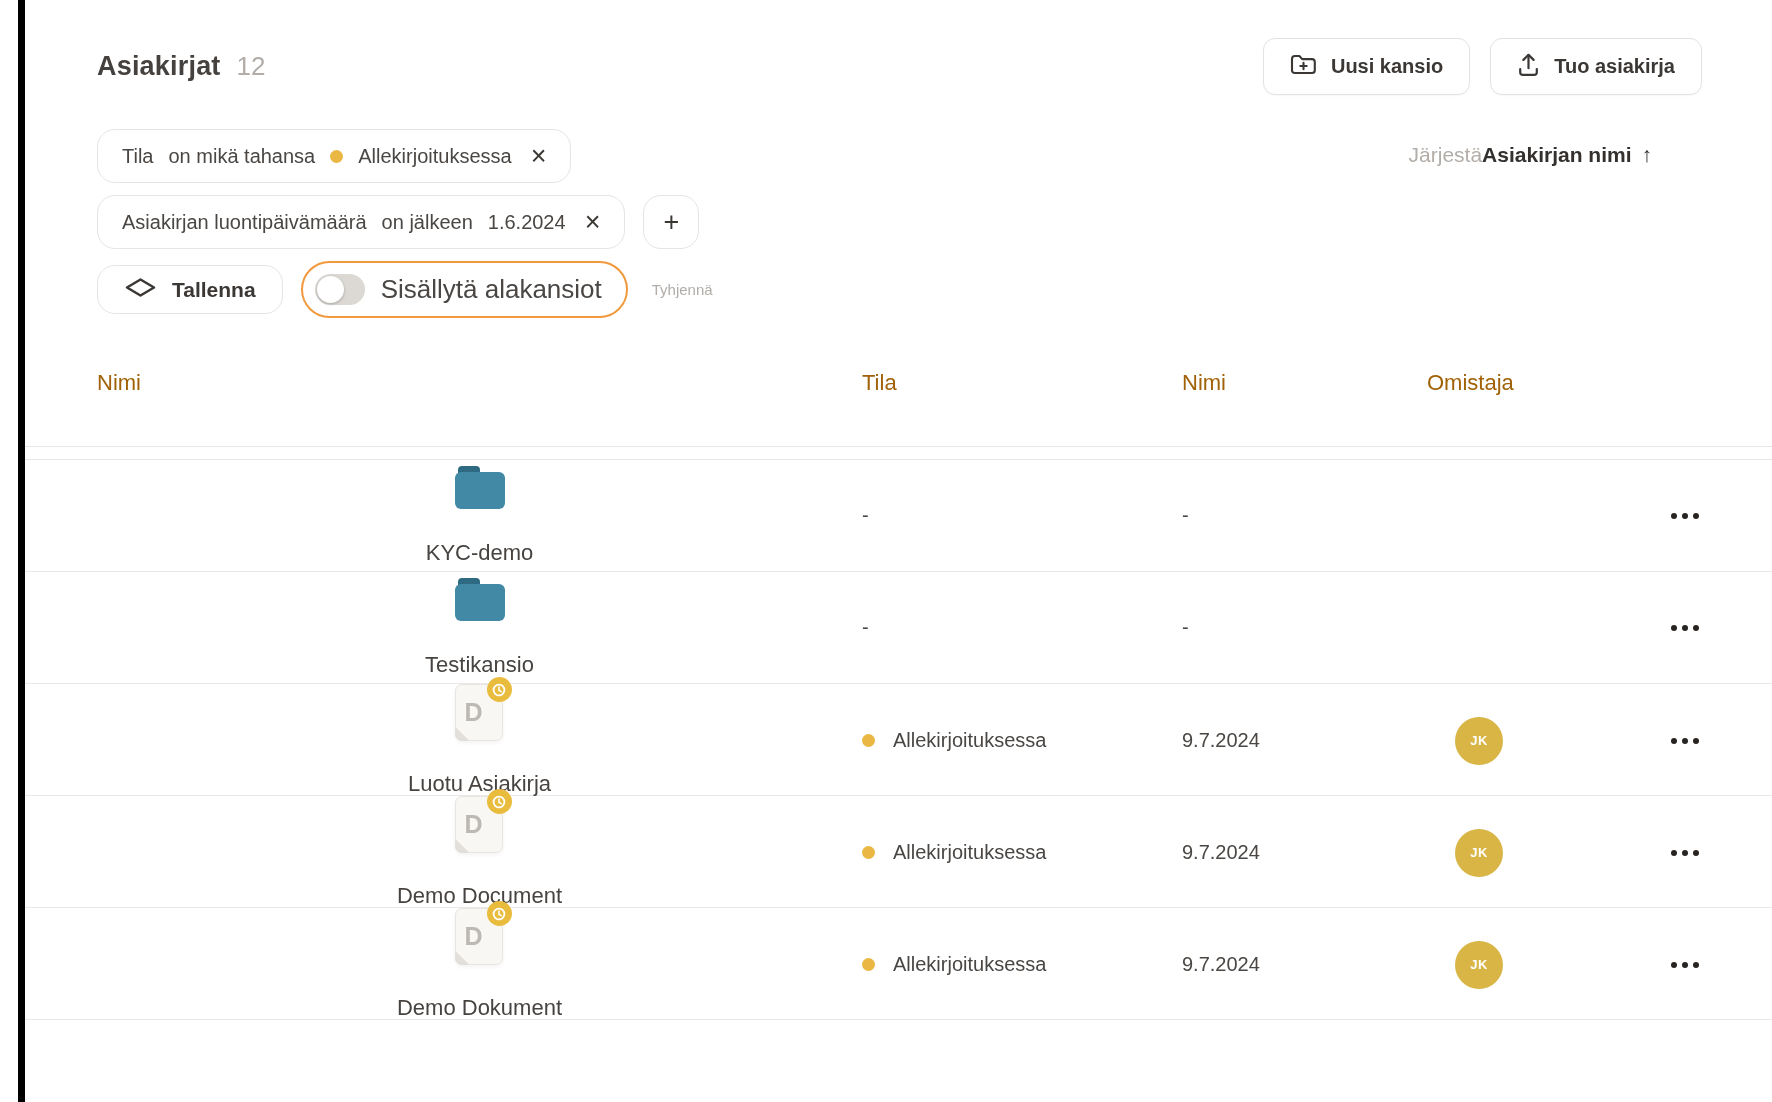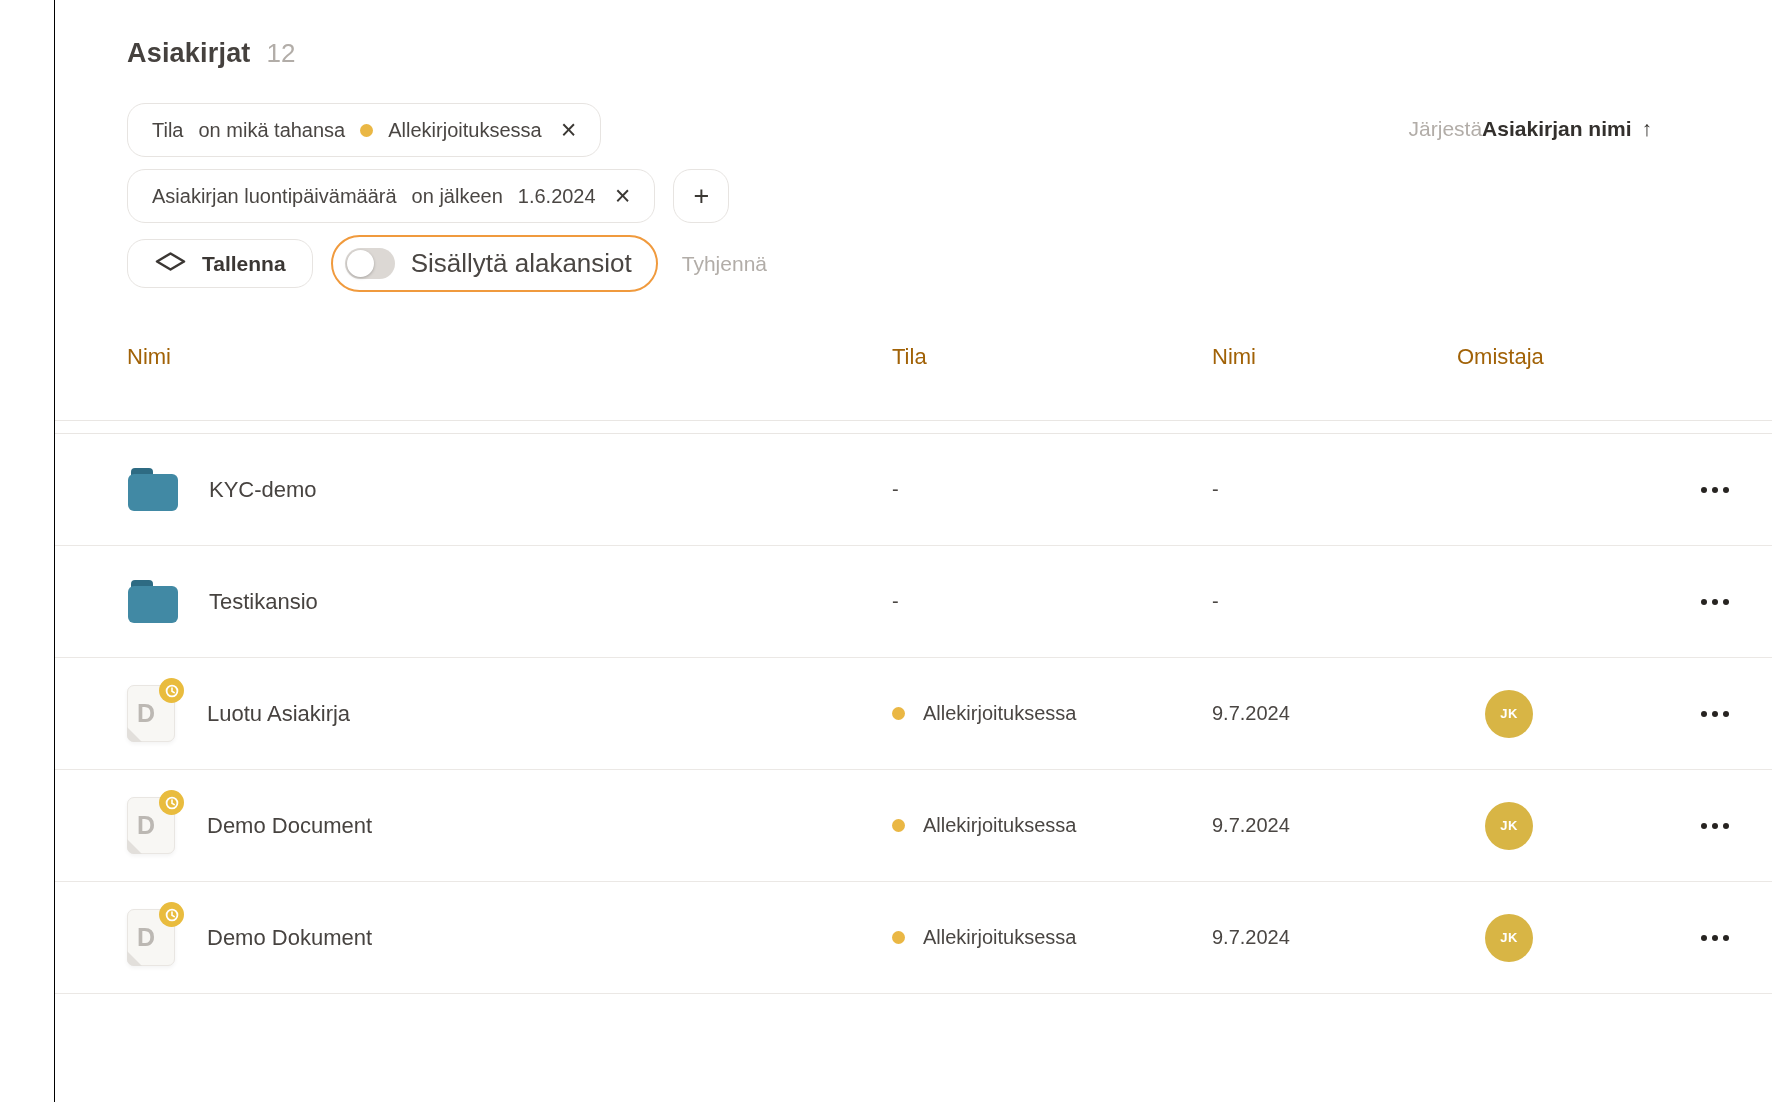--- a/index.html
+++ b/index.html
@@ -1,19 +1,19 @@
 <!DOCTYPE html>
 <html><head>
 <meta charset="utf-8">
 <style>
   * { margin:0; padding:0; box-sizing:border-box; }
   html,body { width:1772px; height:1102px; background:#ffffff; overflow:hidden;
     font-family:"Liberation Sans","DejaVu Sans",sans-serif; color:#45413e; }
   .panel { position:absolute; left:18px; top:0; right:0; bottom:0;
-    border-left:1px solid #000000; background:#fff;margin-left:36px; }
+    border-left:7px solid #000000; background:#fff; }
 
   
   .top { display:flex; justify-content:space-between; align-items:center;
     padding:38px 70px 0 72px; }
   .title-wrap { display:flex; align-items:baseline; gap:16px; }
   .page-title { font-size:27px; font-weight:700; color:#45413e; letter-spacing:.2px; }
   .page-count { font-size:26px; font-weight:500; color:#b2ada8; }
   .top-actions { display:flex; gap:20px; }
   .btn { display:flex; align-items:center; gap:14px; height:57px; padding:0 26px;
     background:#fff; border:1px solid #e5e2df; border-radius:12px; cursor:pointer;
@@ -32,35 +32,35 @@
     justify-content:center; cursor:pointer; }
   .save-btn { display:inline-flex; align-items:center; gap:15px; height:49px; padding:0 26px;
     border:1px solid #e7e4e1; border-radius:18px; background:#fff; cursor:pointer;
     font-size:21px; font-weight:700; color:#3b3734; }
   .toggle-pill { display:inline-flex; align-items:center; gap:16px; height:57px;
     padding:0 24px 0 12px; border:2.5px solid #f09a3d; border-radius:29px; background:#fff;
     cursor:pointer; font-size:26px; color:#4a4643; }
   .switch { width:50px; height:31px; border-radius:16px; background:#dcd8d4; position:relative; }
   .switch .knob { position:absolute; left:2px; top:2px; width:27px; height:27px;
     border-radius:50%; background:#fff; box-shadow:0 1px 3px rgba(0,0,0,.25); }
-  .clear-btn { font-size:21px; font-weight:500; color:#b2ada8; margin-left:6px; cursor:pointer; }
+  .clear-btn { font-size:15px; font-weight:500; color:#b2ada8; margin-left:6px; cursor:pointer; }
 
   .sort { position:absolute; top:48px; right:120px; display:flex; align-items:center; }
   .sort-label { font-size:21px; color:#b2ada8; }
   .sort-value { display:flex; align-items:center; gap:10px; font-size:21px;
     font-weight:700; color:#33302d; cursor:pointer; }
 
   
   .grid { display:grid; grid-template-columns:765px 320px 245px 230px 1fr; align-items:center; }
   .t-head { padding:40px 0 0 72px; margin-top:2px; }
   .t-head .col { font-size:22px; color:#a16207; padding-bottom:50px; }
   .t-head-border { border-bottom:1px solid #e9e6e3; }
   .sliver { height:13px; border-bottom:1px solid #e9e6e3; }
   .t-row { padding-left:72px; height:112px; border-bottom:1px solid #ebe8e5; cursor:pointer; }
-  .cell-name { display:flex; align-items:center; gap:30px; }
+  .cell-name { display:flex; align-items:center; gap:30px;flex-direction:column; }
   .row-name { font-size:22px; font-weight:500; color:#474340; }
   .cell-status { display:flex; align-items:center; gap:18px; font-size:20px; color:#4a4643; }
   .cell-created { font-size:20px; color:#4a4643; }
 
   .folder-icon svg { display:block; }
   .doc-icon { position:relative; width:48px; height:57px; margin-right:2px; flex:none; }
   .doc-page { position:absolute; inset:0; background:#f8f7f4; border:1px solid #e9e6e2;
     border-radius:7px; box-shadow:0 2px 4px rgba(0,0,0,.05); }
   .doc-page::before { content:"D"; position:absolute; left:9px; top:13px;
     font-size:25px; font-weight:800; color:#bcb8b3; }
@@ -78,20 +78,41 @@
 </head>
 <body>
 
 <div class="panel">
 
   <div class="top">
     <div class="title-wrap">
       <span class="page-title">Asiakirjat</span>
       <span class="page-count">12</span>
     </div>
+    <div class="top-actions">
+      <button class="btn">
+        <span>
+          <svg width="27" height="23" viewBox="0 0 27 23">
+              <path d="M2 6 C2 4 3 3 4.8 3 H9.4 l2.8 3.1 H22 c1.8 0 2.8 1 2.8 2.8 v8.3 c0 1.8-1 2.8-2.8 2.8 H4.8 C3 20 2 19 2 17.2 Z" fill="none" stroke="#3b3734" stroke-width="2.1" stroke-linejoin="round"></path>
+              <path d="M13.5 9.8 v6.4 M10.3 13 h6.4" stroke="#3b3734" stroke-width="2.1" stroke-linecap="round"></path>
+            </svg>
+        </span>
+        <span>Uusi kansio</span>
+      </button>
+      <button class="btn">
+        <span>
+          <svg width="23" height="25" viewBox="0 0 23 25">
+              <path d="M11.5 3.2 v13" stroke="#3b3734" stroke-width="2.2" stroke-linecap="round"></path>
+              <path d="M6.4 7.9 L11.5 2.8 l5.1 5.1" fill="none" stroke="#3b3734" stroke-width="2.2" stroke-linecap="round" stroke-linejoin="round"></path>
+              <path d="M3.2 17 v3.2 c0 1.6 1.1 2.7 2.7 2.7 h11.2 c1.6 0 2.7-1.1 2.7-2.7 V17" fill="none" stroke="#3b3734" stroke-width="2.2" stroke-linecap="round"></path>
+            </svg>
+        </span>
+        <span>Tuo asiakirja</span>
+      </button>
+    </div>
   </div>
 
   <div class="filters">
     <div class="filter-row">
       <span class="chip">
         <span>Tila</span>
         <span>on mikä tahansa</span>
         <span class="dot"></span>
         <span>Allekirjoituksessa</span>
         <span class="close">×</span>

